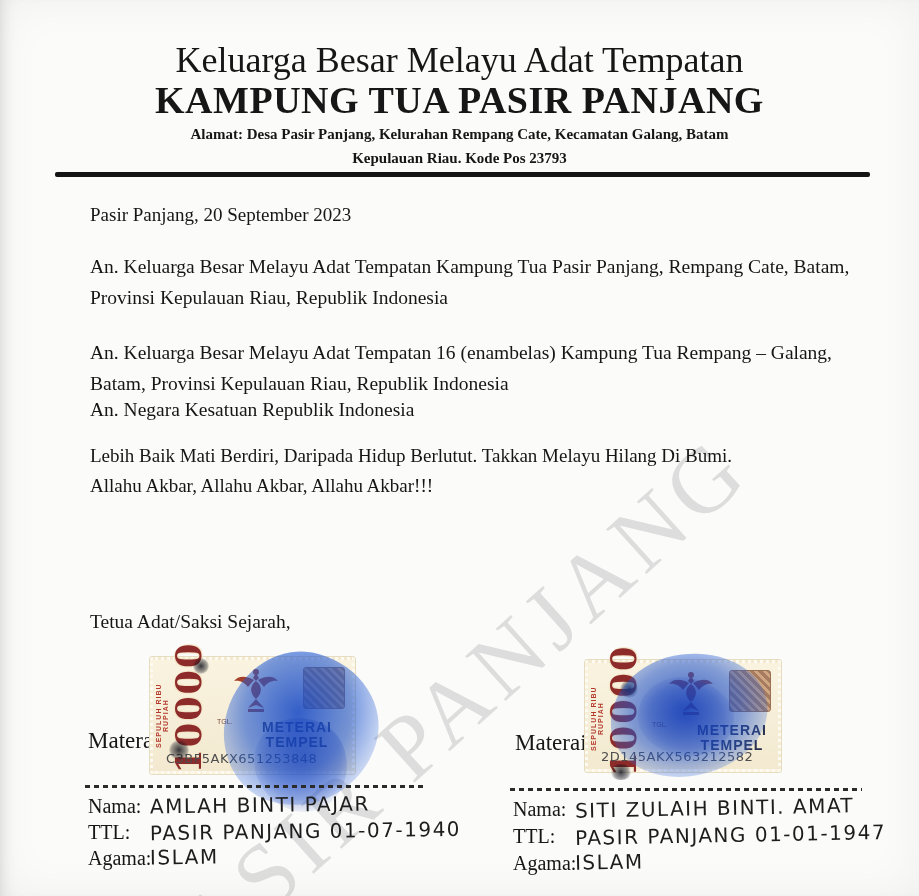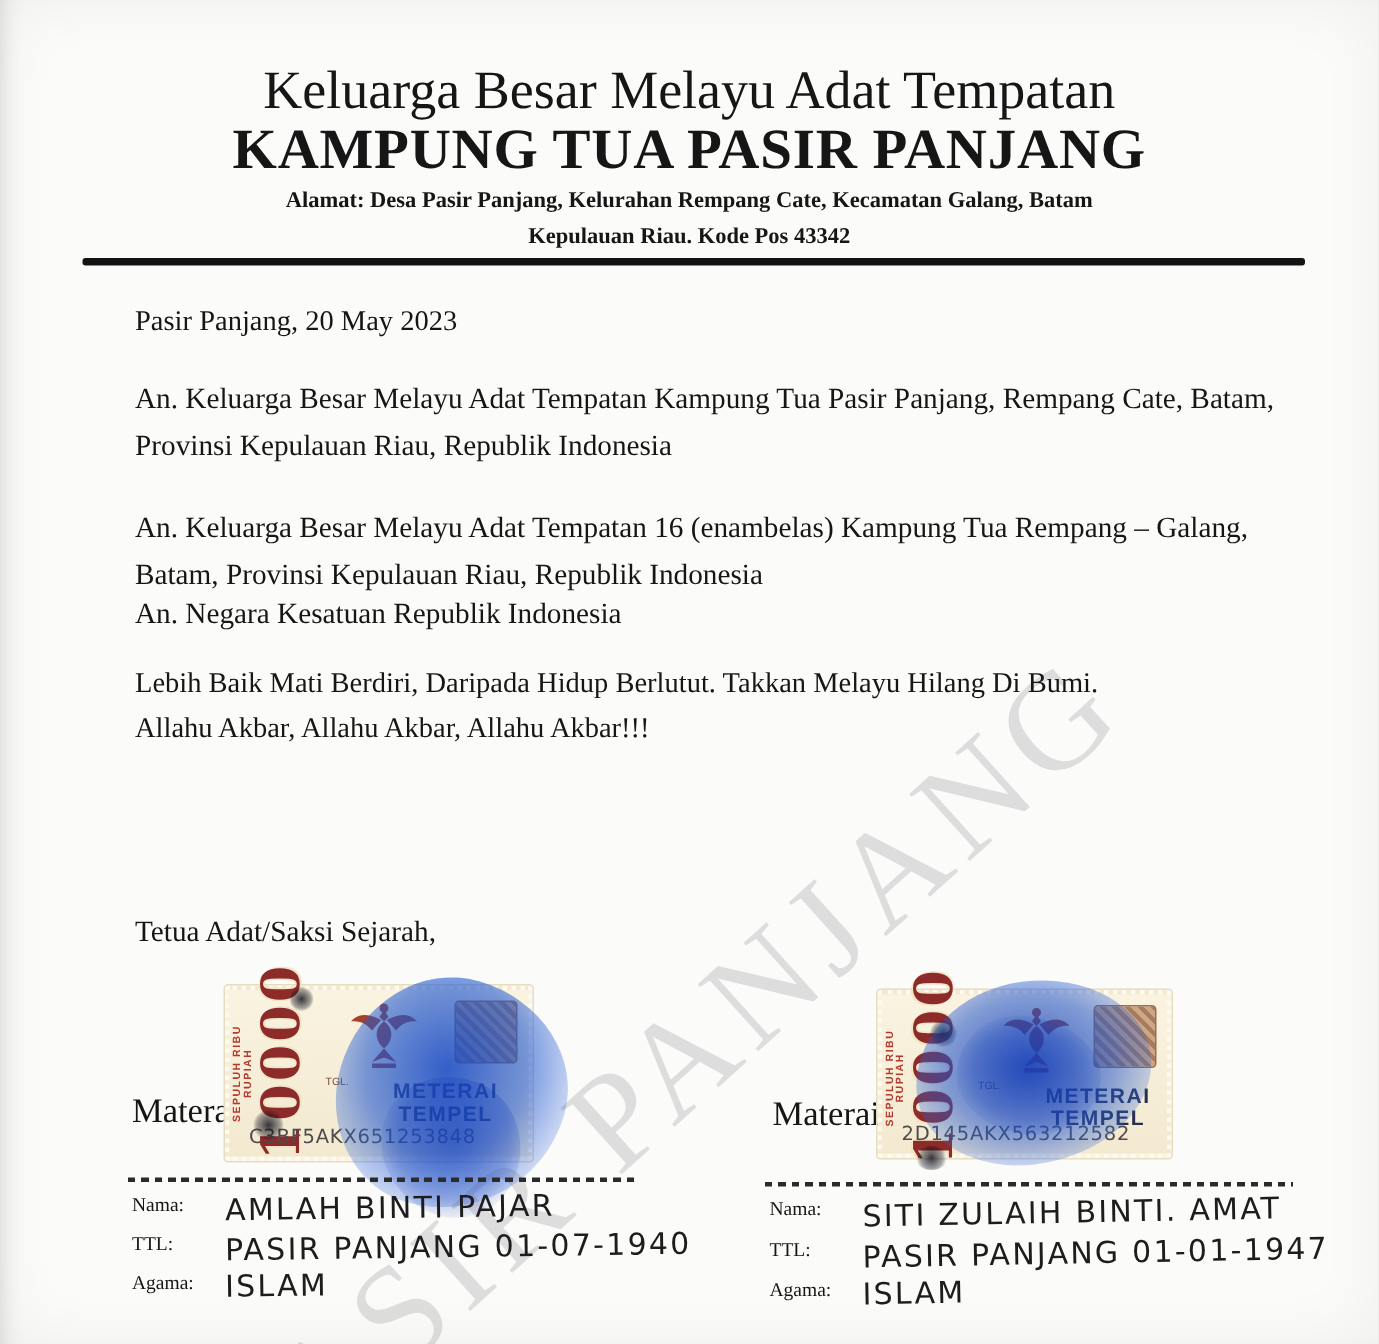--- a/index.html
+++ b/index.html
@@ -37,21 +37,21 @@
   .sig-left{left:85px;} .sig-right{left:510px;}
   .materai-label{position:absolute;left:3px;top:88px;font-size:23px;}
   .sig-right .materai-label{left:5px;top:90px;}
   .dashline{position:absolute;top:145px;left:0;height:3px;width:340px;
     background:repeating-linear-gradient(90deg,#2b2b2b 0 5px,transparent 5px 9px);}
   .sig-right .dashline{top:148px;width:352px;}
   .fields{position:absolute;top:155px;left:3px;}
   .sig-right .fields{top:158px;}
   .frow{display:flex;align-items:flex-start;height:26px;}
   .sig-right .frow{height:27px;}
-  .flabel{width:62px;font-size:13px;flex:0 0 62px;}
+  .flabel{width:62px;font-size:20px;flex:0 0 62px;}
   .fvalue{font-family:"DejaVu Sans",sans-serif;font-size:20px;letter-spacing:1.5px;
     color:#1d1d1d;white-space:nowrap;transform:rotate(-0.8deg);margin-top:-2px;}
   .sig-right .fvalue{transform:rotate(-1.1deg);}
   
   .stamp{position:absolute;box-sizing:border-box;
     background:linear-gradient(#f9f3e0,#f3e9d0);
     border:3px dotted #fdfaf1;outline:1px solid #e6dcc0;border-radius:2px;}
   .sig-left .stamp{left:65px;top:17px;width:205px;height:117px;}
   .sig-right .stamp{left:75px;top:20px;width:196px;height:112px;}
   .band{position:absolute;left:2px;top:6px;height:100px;width:13px;
@@ -94,25 +94,25 @@
 <body>
 
 <div class="page">
 
   <div class="watermark">PASIR PANJANG</div>
 
   <div class="header">
     <div class="org">Keluarga Besar Melayu Adat Tempatan</div>
     <div class="title">KAMPUNG TUA PASIR PANJANG</div>
     <div class="addr">Alamat: Desa Pasir Panjang, Kelurahan Rempang Cate, Kecamatan Galang, Batam</div>
-    <div class="addr">Kepulauan Riau. Kode Pos 43342</div>
+    <div class="addr">Kepulauan Riau. Kode Pos 23793</div>
   </div>
   <div class="rule"></div>
 
-  <div class="abs dateline">Pasir Panjang, 20 May 2023</div>
+  <div class="abs dateline">Pasir Panjang, 20 September 2023</div>
   <div class="abs para bold p1">An. Keluarga Besar Melayu Adat Tempatan Kampung Tua Pasir Panjang, Rempang Cate, Batam, Provinsi Kepulauan Riau, Republik Indonesia</div>
   <div class="abs para bold p2">An. Keluarga Besar Melayu Adat Tempatan 16 (enambelas) Kampung Tua Rempang – Galang, Batam, Provinsi Kepulauan Riau, Republik Indonesia</div>
   <div class="abs para bold p3">An. Negara Kesatuan Republik Indonesia</div>
   <div class="abs motto">
     <div>Lebih Baik Mati Berdiri, Daripada Hidup Berlutut. Takkan Melayu Hilang Di Bumi.</div>
     <div>Allahu Akbar, Allahu Akbar, Allahu Akbar!!!</div>
   </div>
   <div class="abs tetua">Tetua Adat/Saksi Sejarah,</div>
 
   <div class="sig sig-left">

